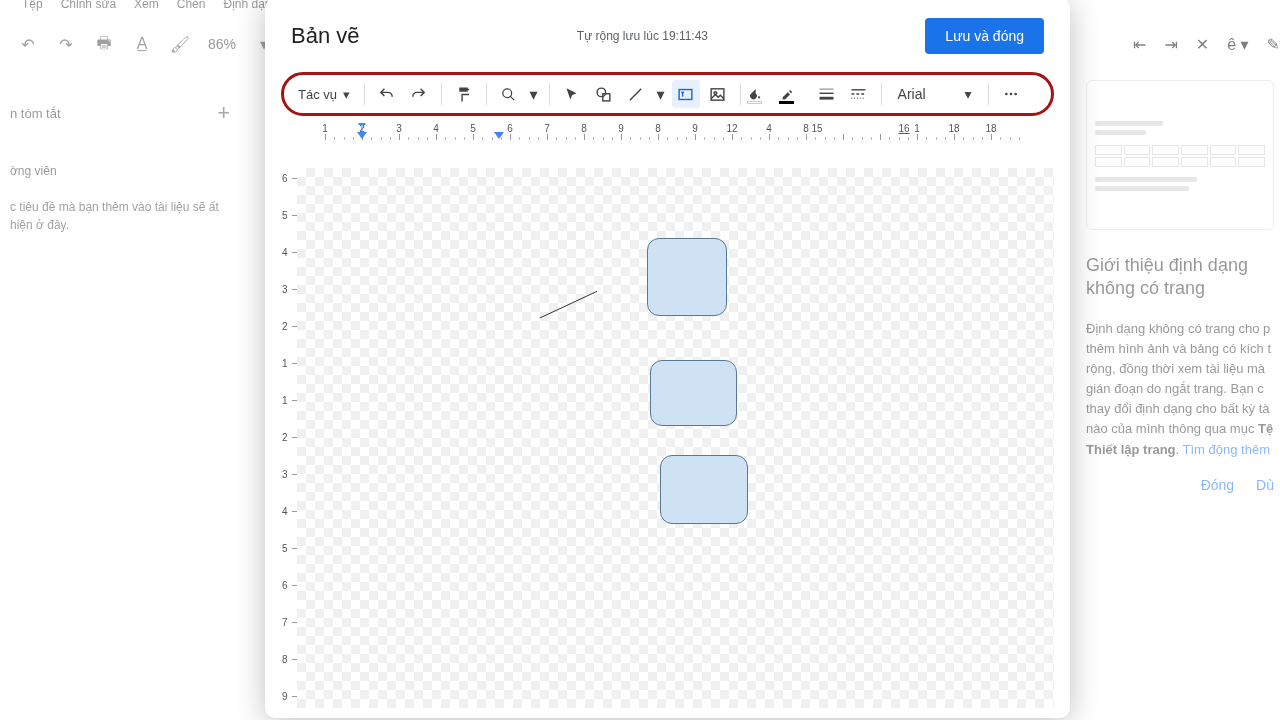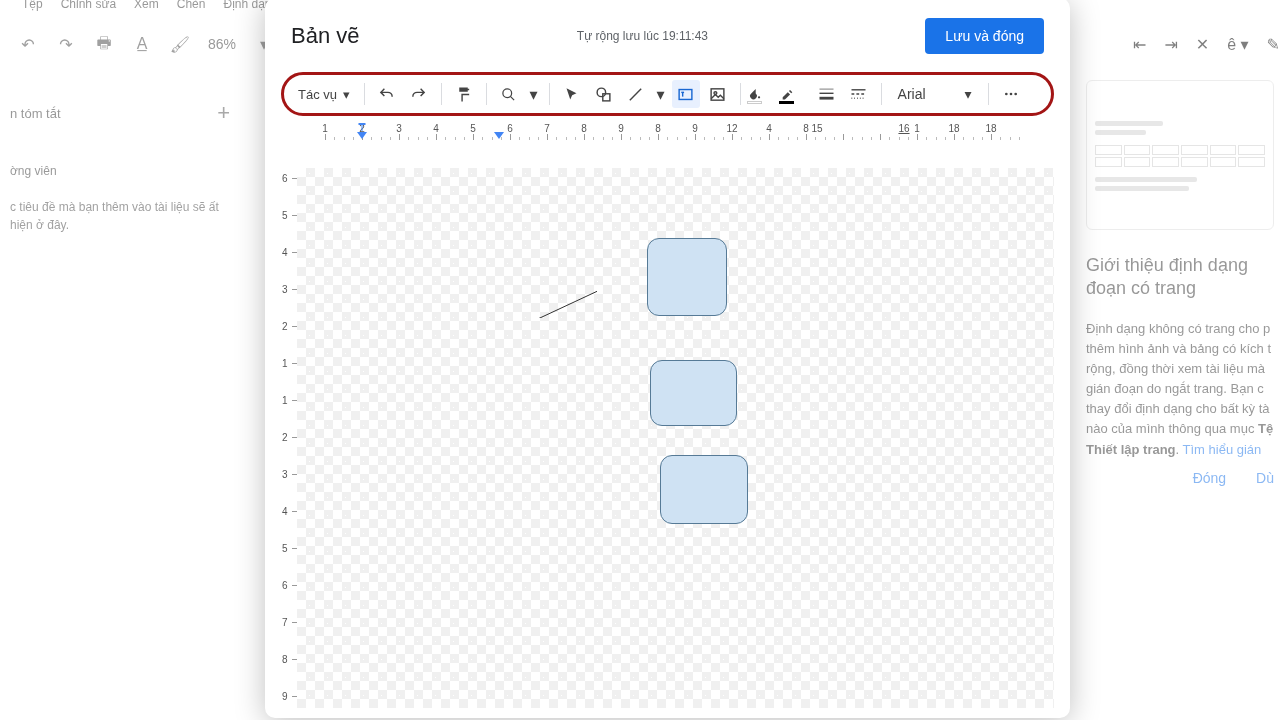--- a/index.html
+++ b/index.html
@@ -17,21 +17,21 @@
 .bg-left .sub { font-size: 12px; margin-top: 30px; color: #333; }
 .bg-left .desc { font-size: 12px; margin-top: 20px; color: #444; line-height: 1.5; }
 .bg-right { position: absolute; right: -2px; top: 70px; width: 204px; padding: 10px 8px; font-size: 13px; color: #333; }
 .bg-right .card { background: #fff; border: 1px solid #ddd; border-radius: 6px; padding: 8px; height: 150px; margin-bottom: 24px; }
 .bg-right .card .line { height: 5px; background: #d0d0d0; border-radius: 2px; margin: 4px 0; }
 .bg-right .grid { display: grid; grid-template-columns: repeat(6,1fr); gap: 2px; margin: 10px 0; }
 .bg-right .grid div { height: 10px; border: 1px solid #ccc; }
 .bg-right h3 { font-size: 18px; font-weight: 400; margin-bottom: 18px; line-height: 1.3; }
 .bg-right p { font-size: 13px; line-height: 1.55; color: #333; }
 .bg-right .link { color: #1a73e8; }
-.bg-right .actions { display: flex; justify-content: flex-end; gap: 30px; margin-top: 10px; color: #1a73e8; font-size: 14px; }
+.bg-right .actions { display: flex; justify-content: flex-end; gap: 22px; margin-top: 17px; color: #1a73e8; font-size: 14px; }
 
 
 .modal { position: absolute; left: 265px; top: -2px; width: 805px; height: 720px; background: #fff; border-radius: 10px; box-shadow: 0 4px 30px rgba(0,0,0,0.25); display: flex; flex-direction: column; z-index: 10; }
 .modal-header { display: flex; align-items: center; justify-content: space-between; padding: 20px 26px 12px; }
 .modal-title { font-size: 22px; color: #202124; font-weight: 400; }
 .modal-sub { font-size: 12px; color: #5f6368; }
 .btn-primary { background: #1a73e8; color: #fff; border: none; border-radius: 4px; padding: 10px 20px; font-size: 14px; cursor: pointer; }
 
 
 .highlight-wrap { margin: 6px 16px 0; border: 3px solid #a31515; border-radius: 22px; padding: 3px 8px; }
@@ -131,22 +131,22 @@
           <div></div>
           <div></div>
           <div></div>
           <div></div>
           <div></div>
           <div></div>
         </div>
       <div class="line" style="width:60%"></div>
       <div class="line" style="width:55%"></div>
     </div>
-    <h3>Giới thiệu định dạng đoạn có trang</h3>
-    <p><span>Định dạng không có trang cho p thêm hình ảnh và bảng có kích t rộng, đồng thời xem tài liệu mà gián đoạn do ngắt trang. Bạn c thay đổi định dạng cho bất kỳ tà nào của mình thông qua mục </span><b>Tệ Thiết lập trang</b>. <span class="link">Tìm hiểu gián</span></p>
+    <h3>Giới thiệu định dạng không có trang</h3>
+    <p><span>Định dạng không có trang cho p thêm hình ảnh và bảng có kích t rộng, đồng thời xem tài liệu mà gián đoạn do ngắt trang. Bạn c thay đổi định dạng cho bất kỳ tà nào của mình thông qua mục </span><b>Tệ Thiết lập trang</b>. <span class="link">Tìm động thêm</span></p>
     <div class="actions">
       <span>Đóng</span>
       <span>Dù</span>
     </div>
   </div>
 </div>
 
 <div class="modal">
   <div class="modal-header">
     <div class="modal-title">Bản vẽ</div>

